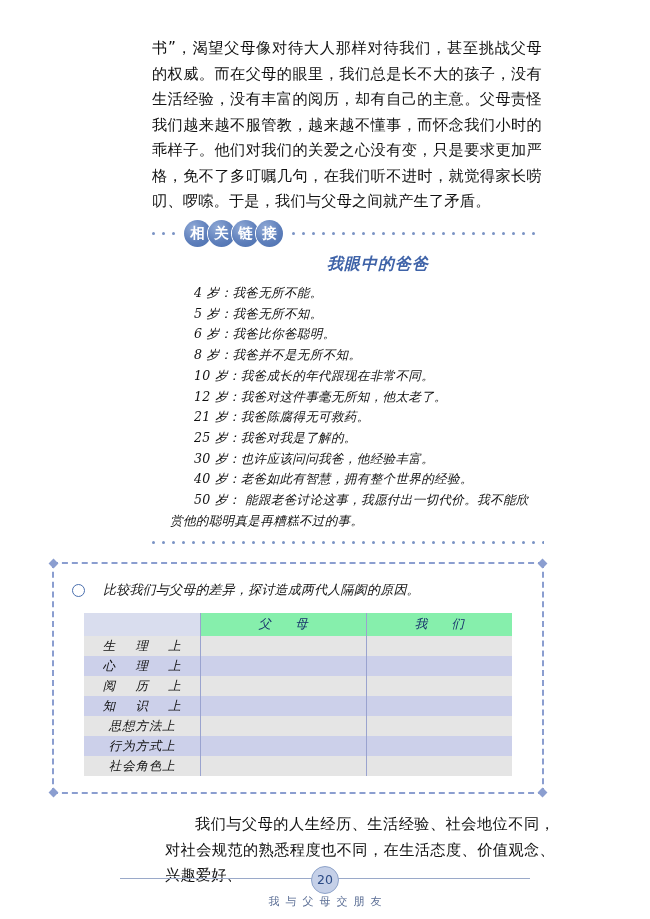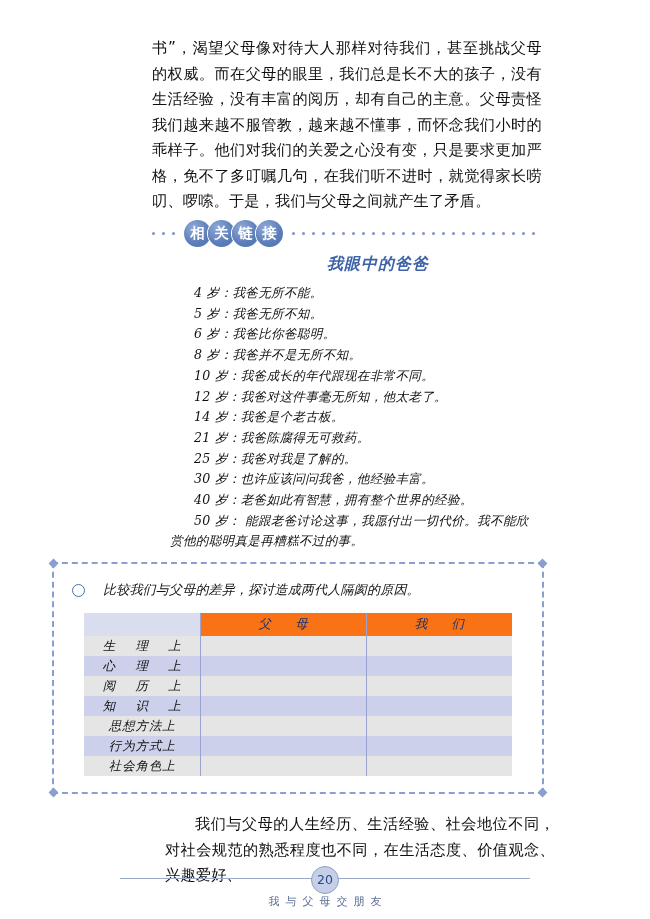--- a/index.html
+++ b/index.html
@@ -203,21 +203,21 @@
   .diff-table td {
     height: 20px;
     padding: 0;
     font-family: "DejaVu Serif", "Liberation Serif", serif;
     font-style: italic;
     font-size: 12.4px;
     color: #17306b;
     font-weight: normal;
   }
   .diff-table thead th {
-    background: #f97316;
+    background: #86efac;
     text-align: center;
     height: 23px;
     letter-spacing: 6px;
     text-indent: 6px;
   }
   .diff-table thead th.blank { background: #d9ddee; }
   .diff-table thead th.sep { border-left: 1px solid #9aa3cf; }
 
   .diff-table tbody tr.odd td { background: #e5e5e5; }
   .diff-table tbody tr.even td { background: #ccd0ea; }
@@ -346,21 +346,20 @@
 
     <div class="link-title">我眼中的爸爸</div>
 
     <ul class="age-list">
       <li>4 岁：我爸无所不能。</li>
       <li>5 岁：我爸无所不知。</li>
       <li>6 岁：我爸比你爸聪明。</li>
       <li>8 岁：我爸并不是无所不知。</li>
       <li>10 岁：我爸成长的年代跟现在非常不同。</li>
       <li>12 岁：我爸对这件事毫无所知，他太老了。</li>
-      <li>14 岁：我爸是个老古板。</li>
       <li>21 岁：我爸陈腐得无可救药。</li>
       <li>25 岁：我爸对我是了解的。</li>
       <li>30 岁：也许应该问问我爸，他经验丰富。</li>
       <li>40 岁：老爸如此有智慧，拥有整个世界的经验。</li>
       <li>50 岁： 能跟老爸讨论这事，我愿付出一切代价。我不能欣</li>
       <li class="cont">赏他的聪明真是再糟糕不过的事。</li>
     </ul>
 
     <div class="bottom-dots">
       <i></i>

